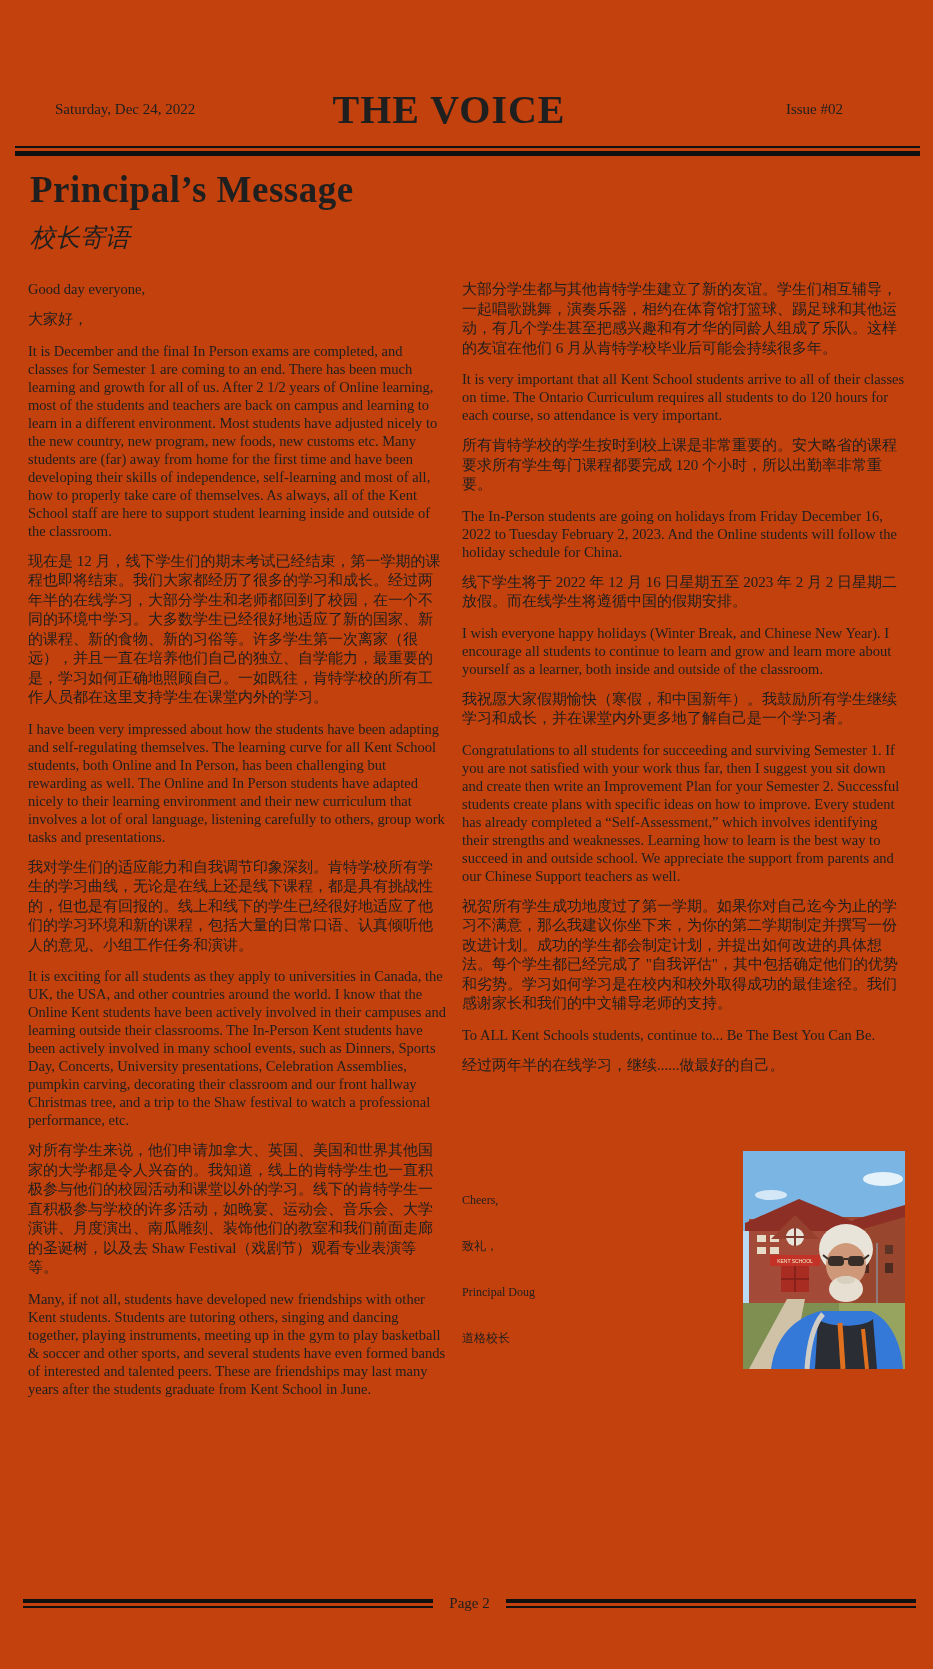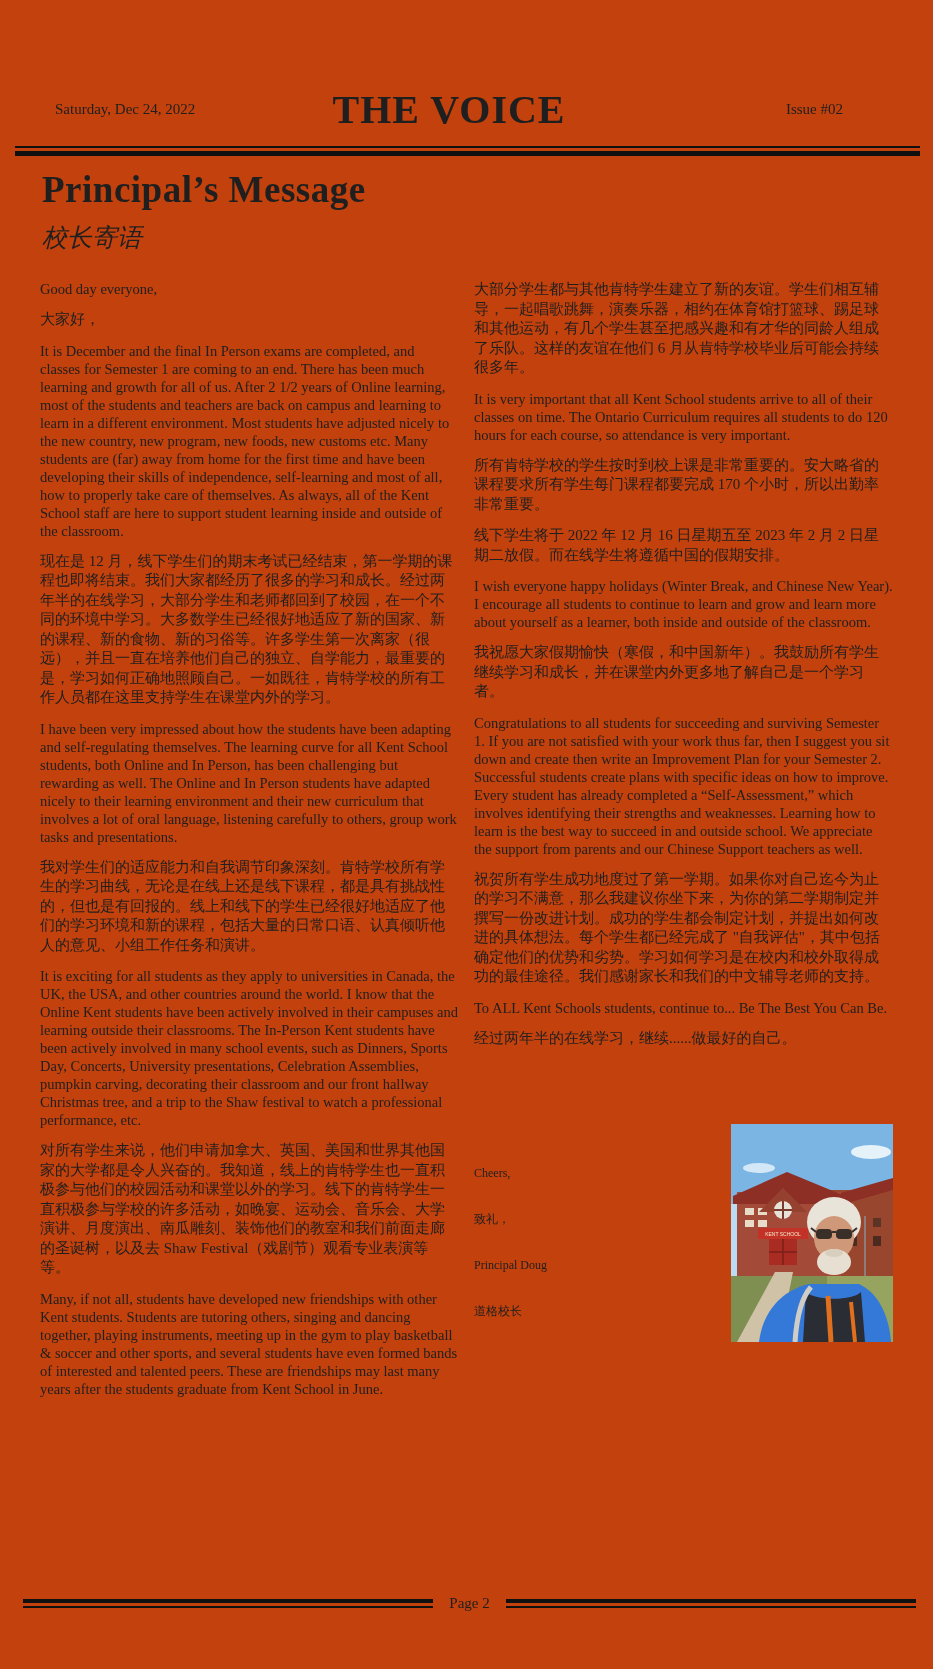--- a/index.html
+++ b/index.html
@@ -25,21 +25,21 @@
     text-align:center; white-space:nowrap;
   }
   .masthead-issue { font-size:15px; justify-self:end; }
   .header-rule {
     margin:13px 13px 0 15px;
     height:3px;
     border-top:2px solid #101010;
     border-bottom:5px solid #101010;
   }
   
-  .article { padding:0 40px; }
+  .article { padding:0 28px; }
   .article-title { margin:12px 0 0 2px; font-size:37px; font-weight:bold; letter-spacing:0.5px; }
   .article-subtitle { margin:10px 0 0 2px; font-size:25px;font-style:italic; }
   .columns { display:flex; gap:16px; margin-top:26px; }
   .col-left { flex:0 0 418px; }
   .col-right { flex:1; min-width:0; }
   .col p { margin:0 0 12px 0; font-size:14.5px; line-height:18px; text-align:left; }
   .col p.zh { font-size:15px; line-height:19.5px; }
   
   .sig-row { display:flex; margin-top:76px; }
   .sig-block { flex:1; padding-top:40px; }
@@ -85,21 +85,22 @@
         <p class="en">I have been very impressed about how the students have been adapting and self-regulating themselves. The learning curve for all Kent School students, both Online and In Person, has been challenging but rewarding as well. The Online and In Person students have adapted nicely to their learning environment and their new curriculum that involves a lot of oral language, listening carefully to others, group work tasks and presentations.</p>
         <p class="zh">我对学生们的适应能力和自我调节印象深刻。肯特学校所有学生的学习曲线，无论是在线上还是线下课程，都是具有挑战性的，但也是有回报的。线上和线下的学生已经很好地适应了他们的学习环境和新的课程，包括大量的日常口语、认真倾听他人的意见、小组工作任务和演讲。</p>
         <p class="en">It is exciting for all students as they apply to universities in Canada, the UK, the USA, and other countries around the world. I know that the Online Kent students have been actively involved in their campuses and learning outside their classrooms. The In-Person Kent students have been actively involved in many school events, such as Dinners, Sports Day, Concerts, University presentations, Celebration Assemblies, pumpkin carving, decorating their classroom and our front hallway Christmas tree, and a trip to the Shaw festival to watch a professional performance, etc.</p>
         <p class="zh">对所有学生来说，他们申请加拿大、英国、美国和世界其他国家的大学都是令人兴奋的。我知道，线上的肯特学生也一直积极参与他们的校园活动和课堂以外的学习。线下的肯特学生一直积极参与学校的许多活动，如晚宴、运动会、音乐会、大学演讲、月度演出、南瓜雕刻、装饰他们的教室和我们前面走廊的圣诞树，以及去 Shaw Festival（戏剧节）观看专业表演等等。</p>
         <p class="en">Many, if not all, students have developed new friendships with other Kent students. Students are tutoring others, singing and dancing together, playing instruments, meeting up in the gym to play basketball &amp; soccer and other sports, and several students have even formed bands of interested and talented peers. These are friendships may last many years after the students graduate from Kent School in June.</p>
       </div>
 
       <div class="col col-right">
         <p class="zh">大部分学生都与其他肯特学生建立了新的友谊。学生们相互辅导，一起唱歌跳舞，演奏乐器，相约在体育馆打篮球、踢足球和其他运动，有几个学生甚至把感兴趣和有才华的同龄人组成了乐队。这样的友谊在他们 6 月从肯特学校毕业后可能会持续很多年。</p>
         <p class="en">It is very important that all Kent School students arrive to all of their classes on time. The Ontario Curriculum requires all students to do 120 hours for each course, so attendance is very important.</p>
-        <p class="zh">所有肯特学校的学生按时到校上课是非常重要的。安大略省的课程要求所有学生每门课程都要完成 170 个小时，所以出勤率非常重要。</p>
+        <p class="zh">所有肯特学校的学生按时到校上课是非常重要的。安大略省的课程要求所有学生每门课程都要完成 120 个小时，所以出勤率非常重要。</p>
+        <p class="en">The In-Person students are going on holidays from Friday December 16, 2022 to Tuesday February 2, 2023. And the Online students will follow the holiday schedule for China.</p>
         <p class="zh">线下学生将于 2022 年 12 月 16 日星期五至 2023 年 2 月 2 日星期二放假。而在线学生将遵循中国的假期安排。</p>
         <p class="en">I wish everyone happy holidays (Winter Break, and Chinese New Year). I encourage all students to continue to learn and grow and learn more about yourself as a learner, both inside and outside of the classroom.</p>
         <p class="zh">我祝愿大家假期愉快（寒假，和中国新年）。我鼓励所有学生继续学习和成长，并在课堂内外更多地了解自己是一个学习者。</p>
         <p class="en">Congratulations to all students for succeeding and surviving Semester 1. If you are not satisfied with your work thus far, then I suggest you sit down and create then write an Improvement Plan for your Semester 2. Successful students create plans with specific ideas on how to improve. Every student has already completed a “Self-Assessment,” which involves identifying their strengths and weaknesses. Learning how to learn is the best way to succeed in and outside school. We appreciate the support from parents and our Chinese Support teachers as well.</p>
         <p class="zh">祝贺所有学生成功地度过了第一学期。如果你对自己迄今为止的学习不满意，那么我建议你坐下来，为你的第二学期制定并撰写一份改进计划。成功的学生都会制定计划，并提出如何改进的具体想法。每个学生都已经完成了 "自我评估"，其中包括确定他们的优势和劣势。学习如何学习是在校内和校外取得成功的最佳途径。我们感谢家长和我们的中文辅导老师的支持。</p>
         <p class="en">To ALL Kent Schools students, continue to...  Be The Best You Can Be.</p>
         <p class="zh">经过两年半的在线学习，继续......做最好的自己。</p>
 
         <div class="sig-row">
           <div class="sig-block">

